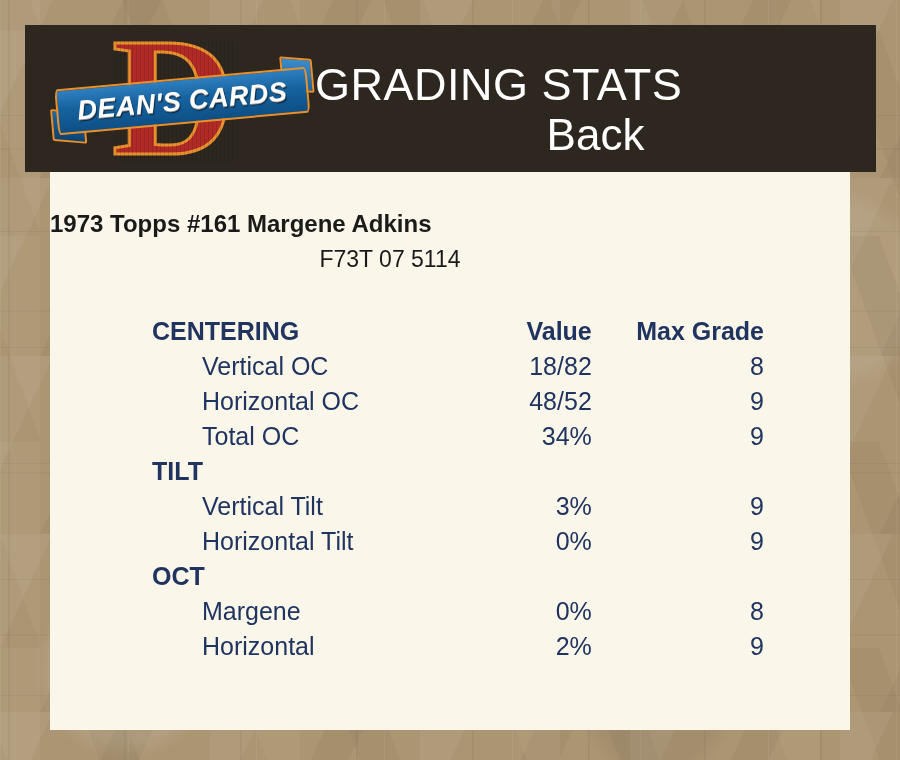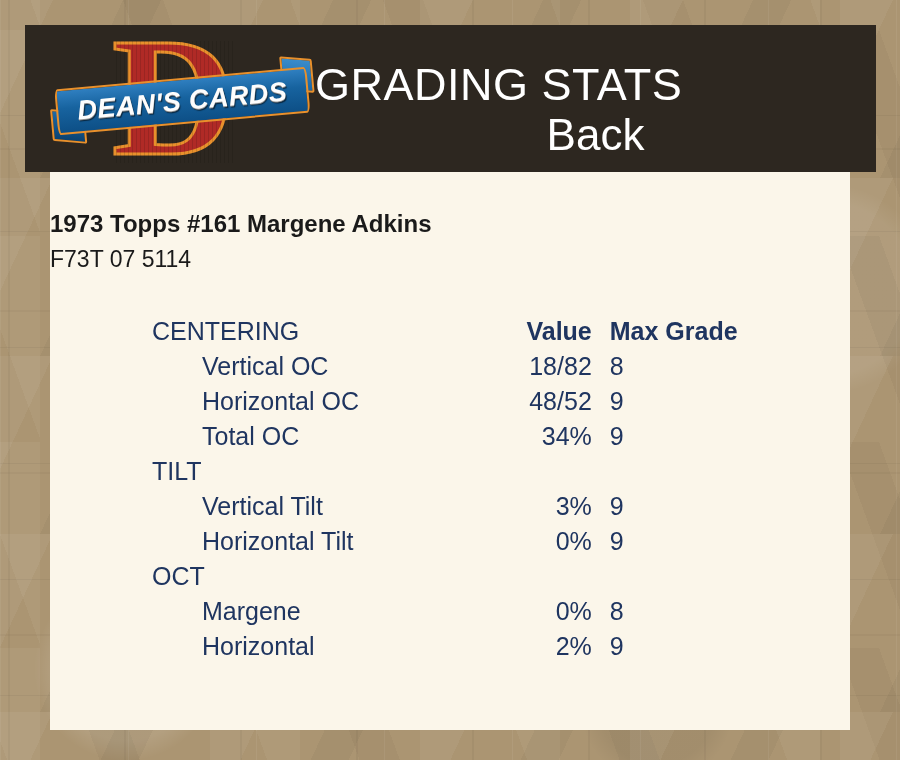--- a/index.html
+++ b/index.html
@@ -216,20 +216,21 @@
     font-size: 24px;
     font-weight: bold;
     color: #1a1a1a;
     white-space: nowrap;
   }
   #card-code {
     position: absolute;
     left: 0;
     top: 74px;
     width: 680px;
+    text-align: center;
     font-size: 23px;
     font-weight: normal;
     color: #1a1a1a;
     white-space: nowrap;
   }
 
   
   #stats-table {
     position: absolute;
     left: 102px;
@@ -240,23 +241,23 @@
   }
   #stats-table td {
     padding: 0;
     height: 35px;
     vertical-align: middle;
     font-size: 25px;
     white-space: nowrap;
   }
   .col-label  { width: 340px; text-align: left; }
   .col-value  { width: 150px; text-align: right; padding-right: 18px !important; }
-  .col-grade  { width: 170px; padding-right: 48px !important; }
+  .col-grade  { width: 170px; text-align: right; padding-right: 48px !important; }
   .hdr-cell  { font-weight: bold; font-size: 25px; }
-  .section-head { font-weight: normal; font-size: 25px; }
+  .section-head { font-weight: bold; font-size: 25px; }
   .row-label { padding-left: 50px !important; font-weight: normal; }
 </style>
 </head>
 <body>
 
 <div id="page">
 
   <div id="bg-texture"></div>
   <div id="bg-cards"></div>
 

